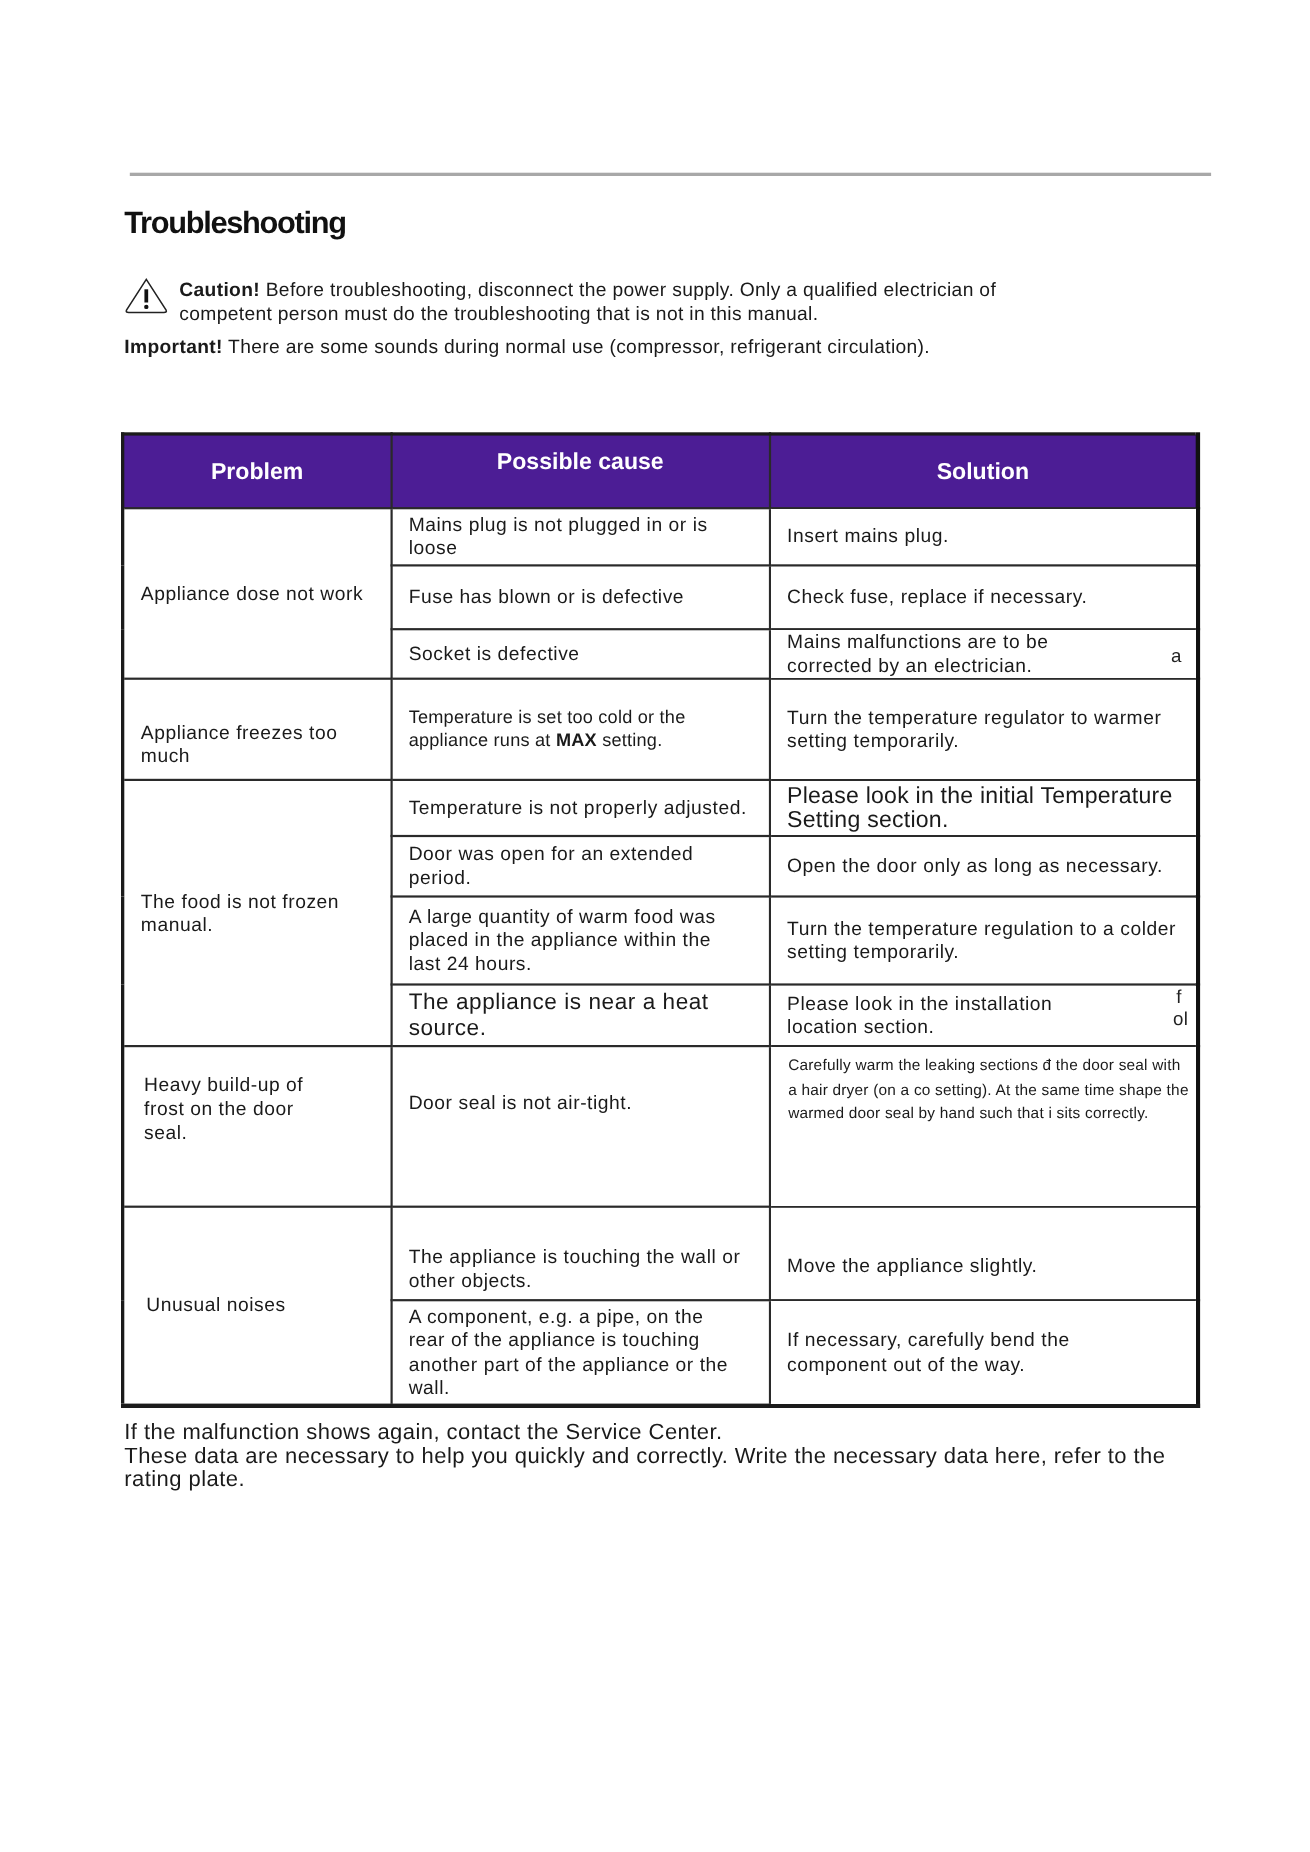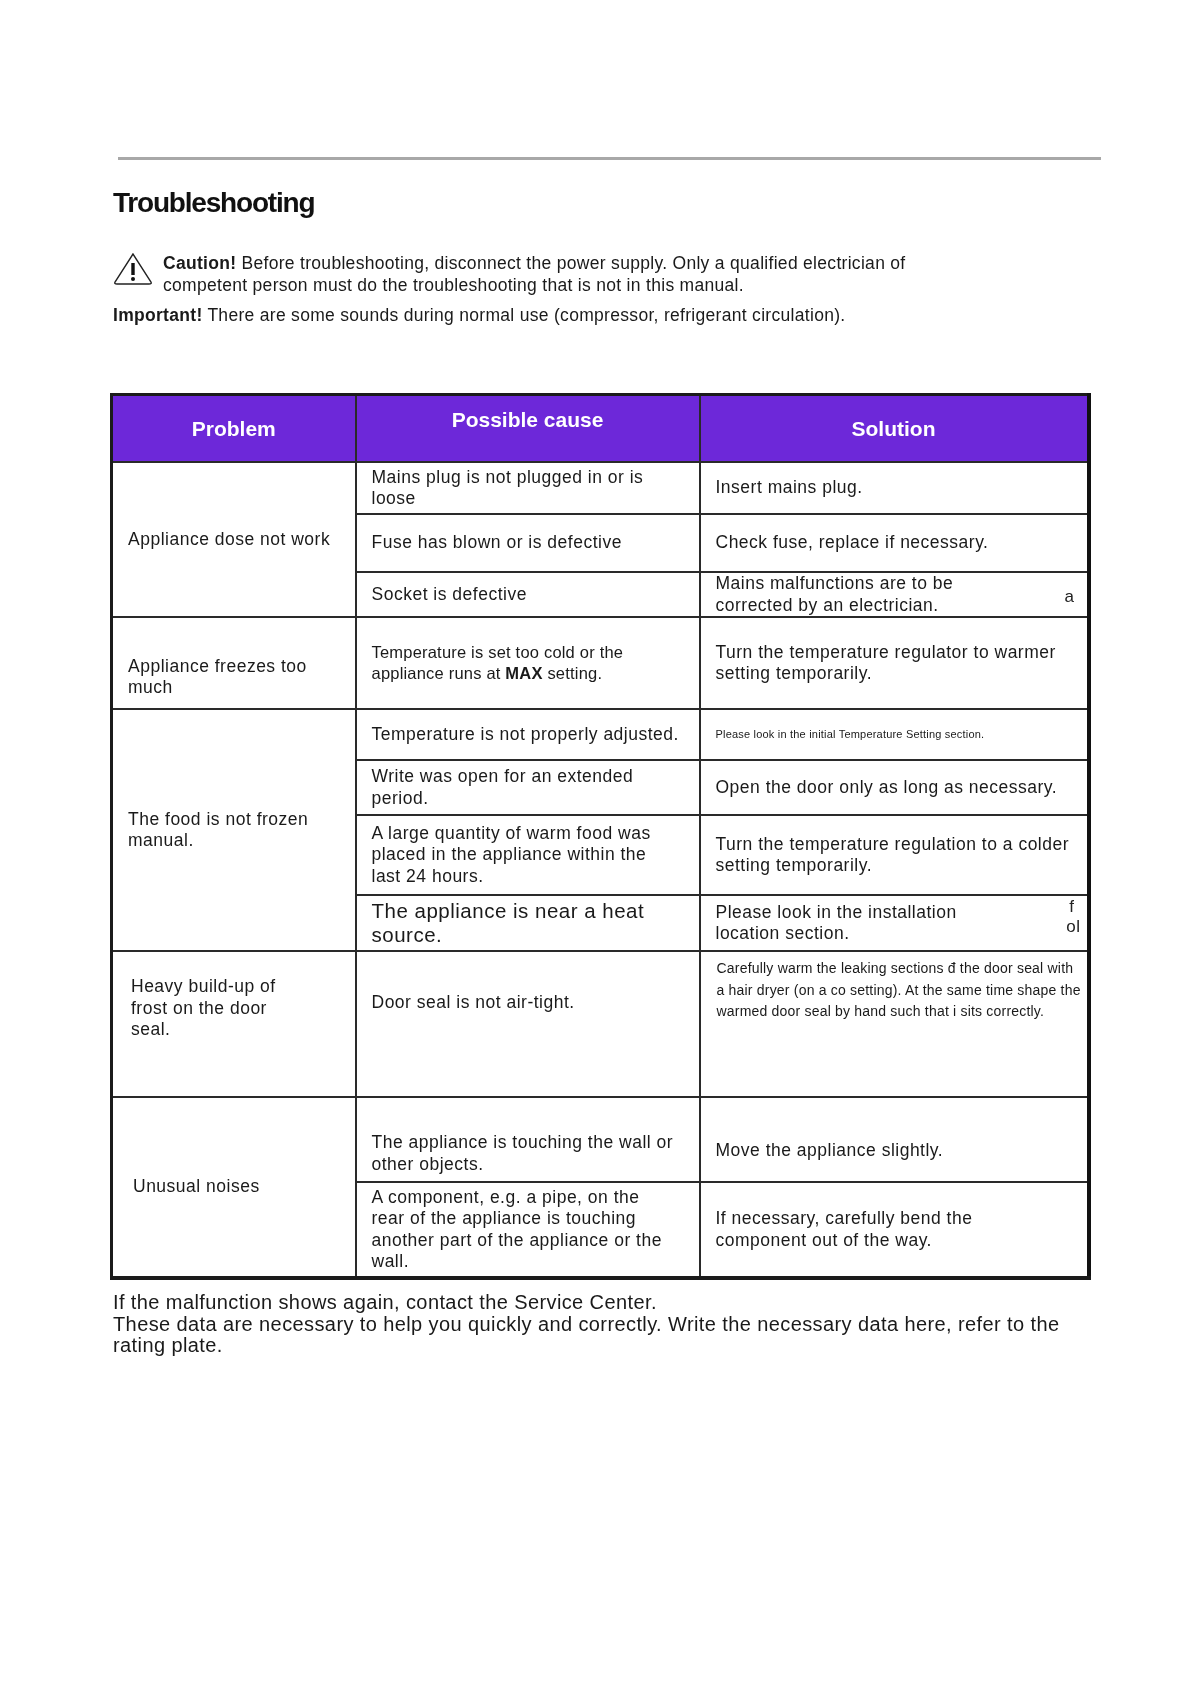--- a/index.html
+++ b/index.html
@@ -8,21 +8,21 @@
   .hr { position: absolute; left: 118px; top: 157px; width: 983px; height: 3px; background: #a8a8a8; }
   .title { position: absolute; left: 113px; top: 187px; font-size: 28px; font-weight: bold; letter-spacing: -1.2px; color: #111; }
   .caution-icon { position: absolute; left: 112px; top: 252px; width: 42px; height: 34px; }
   .caution-text { position: absolute; left: 163px; top: 253px; font-size: 17.5px; line-height: 21.5px; letter-spacing: 0.3px; }
   .important-text { position: absolute; left: 113px; top: 305px; font-size: 17.5px; line-height: 21.5px; letter-spacing: 0.3px; }
   b.lbl { font-weight: bold; }
 
   table.ts { position: absolute; left: 110px; top: 393px; width: 977px; border-collapse: collapse;
              border-top: 3px solid #1b1b1b; border-left: 3px solid #1b1b1b; border-right: 4px solid #111;
              border-bottom: 4px solid #1b1b1b; table-layout: fixed; }
-  table.ts th { background: #6d28d9; color: #ffffff; font-size: 21px; font-weight: bold; height: 53px;
+  table.ts th { background: #4c1d95; color: #ffffff; font-size: 21px; font-weight: bold; height: 53px;
                 border: 2px solid #2a2a2a; text-align: center; padding: 0; }
   table.ts td { border: 2px solid #2a2a2a; font-size: 17.5px; line-height: 21.5px; letter-spacing: 0.5px;
                 vertical-align: middle; padding: 0 6px 0 15px; background: #fff; }
   td.problem { padding-left: 22px; }
   td.sol { padding-left: 17px; position: relative; }
   .group-end td { border-bottom: 3px solid #1b1b1b; }
   .stray { position: absolute; font-size: 17px; color: #222; }
   .footer { position: absolute; left: 113px; top: 1292px; font-size: 20px; line-height: 21.5px; letter-spacing: 0.4px; width: 960px; }
 </style>
 </head>
@@ -83,24 +83,24 @@
       <td class="problem" style="padding-top:28px;">Appliance freezes too much</td>
       <td style="font-size:16.5px;letter-spacing:0.2px;margin-left:16px;">
         <span>Temperature is set too cold or the appliance runs at </span><b>MAX</b><span> setting.</span>
       </td>
       <td class="sol">Turn the temperature regulator to warmer setting temporarily.</td>
     </tr>
 
     <tr style="height:51px">
       <td class="problem" rowspan="4" style="padding-right:20px;">The food is not frozen manual.</td>
       <td>Temperature is not properly adjusted.</td>
-      <td class="sol" style="font-size:11px;letter-spacing:0.2px;">Please look in the initial Temperature Setting section.</td>
+      <td class="sol" style="font-size:21px;letter-spacing:0.2px;">Please look in the initial Temperature Setting section.</td>
     </tr>
     <tr style="height:55px">
-      <td>Write was open for an extended period.</td>
+      <td>Door was open for an extended period.</td>
       <td class="sol">Open the door only as long as necessary.</td>
     </tr>
     <tr style="height:80px">
       <td style="padding-right:40px;">A large quantity of warm food was placed in the appliance within the last 24 hours.</td>
       <td class="sol">Turn the temperature regulation to a colder setting temporarily.</td>
     </tr>
     <tr class="group-end" style="height:56px">
       <td style="font-size:20.5px;line-height:24px;padding-right:2px;">The appliance is near a heat source.</td>
       <td class="sol">
         <span style="display:block;width:300px;">Please look in the installation location section.</span>

